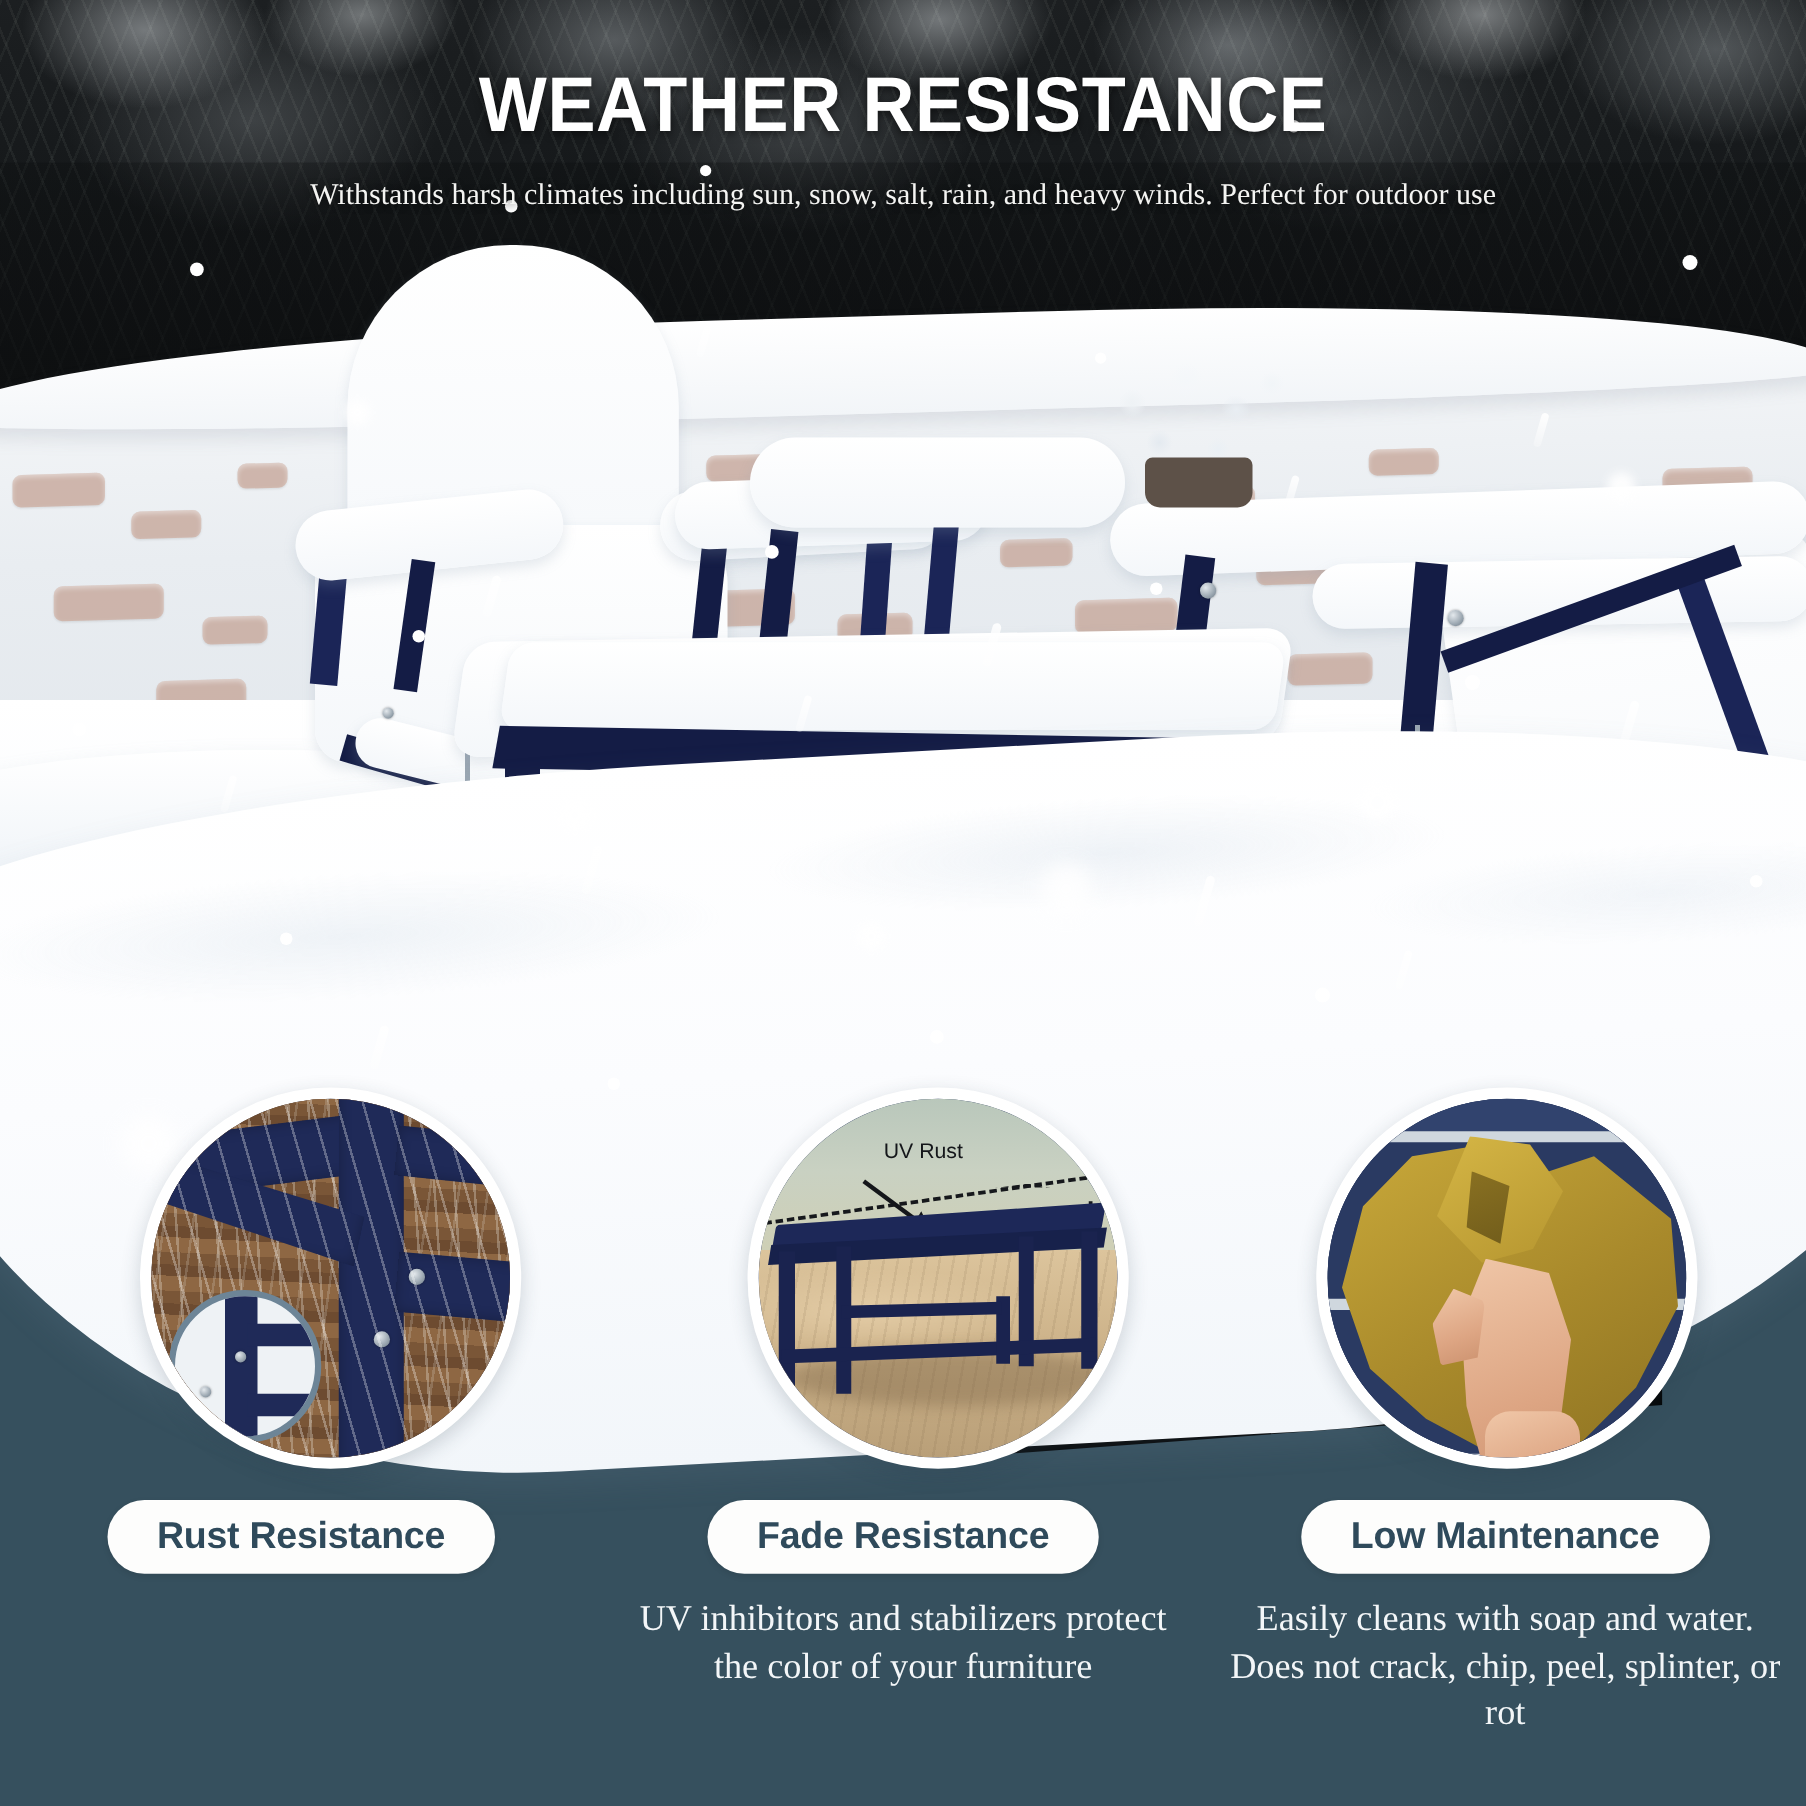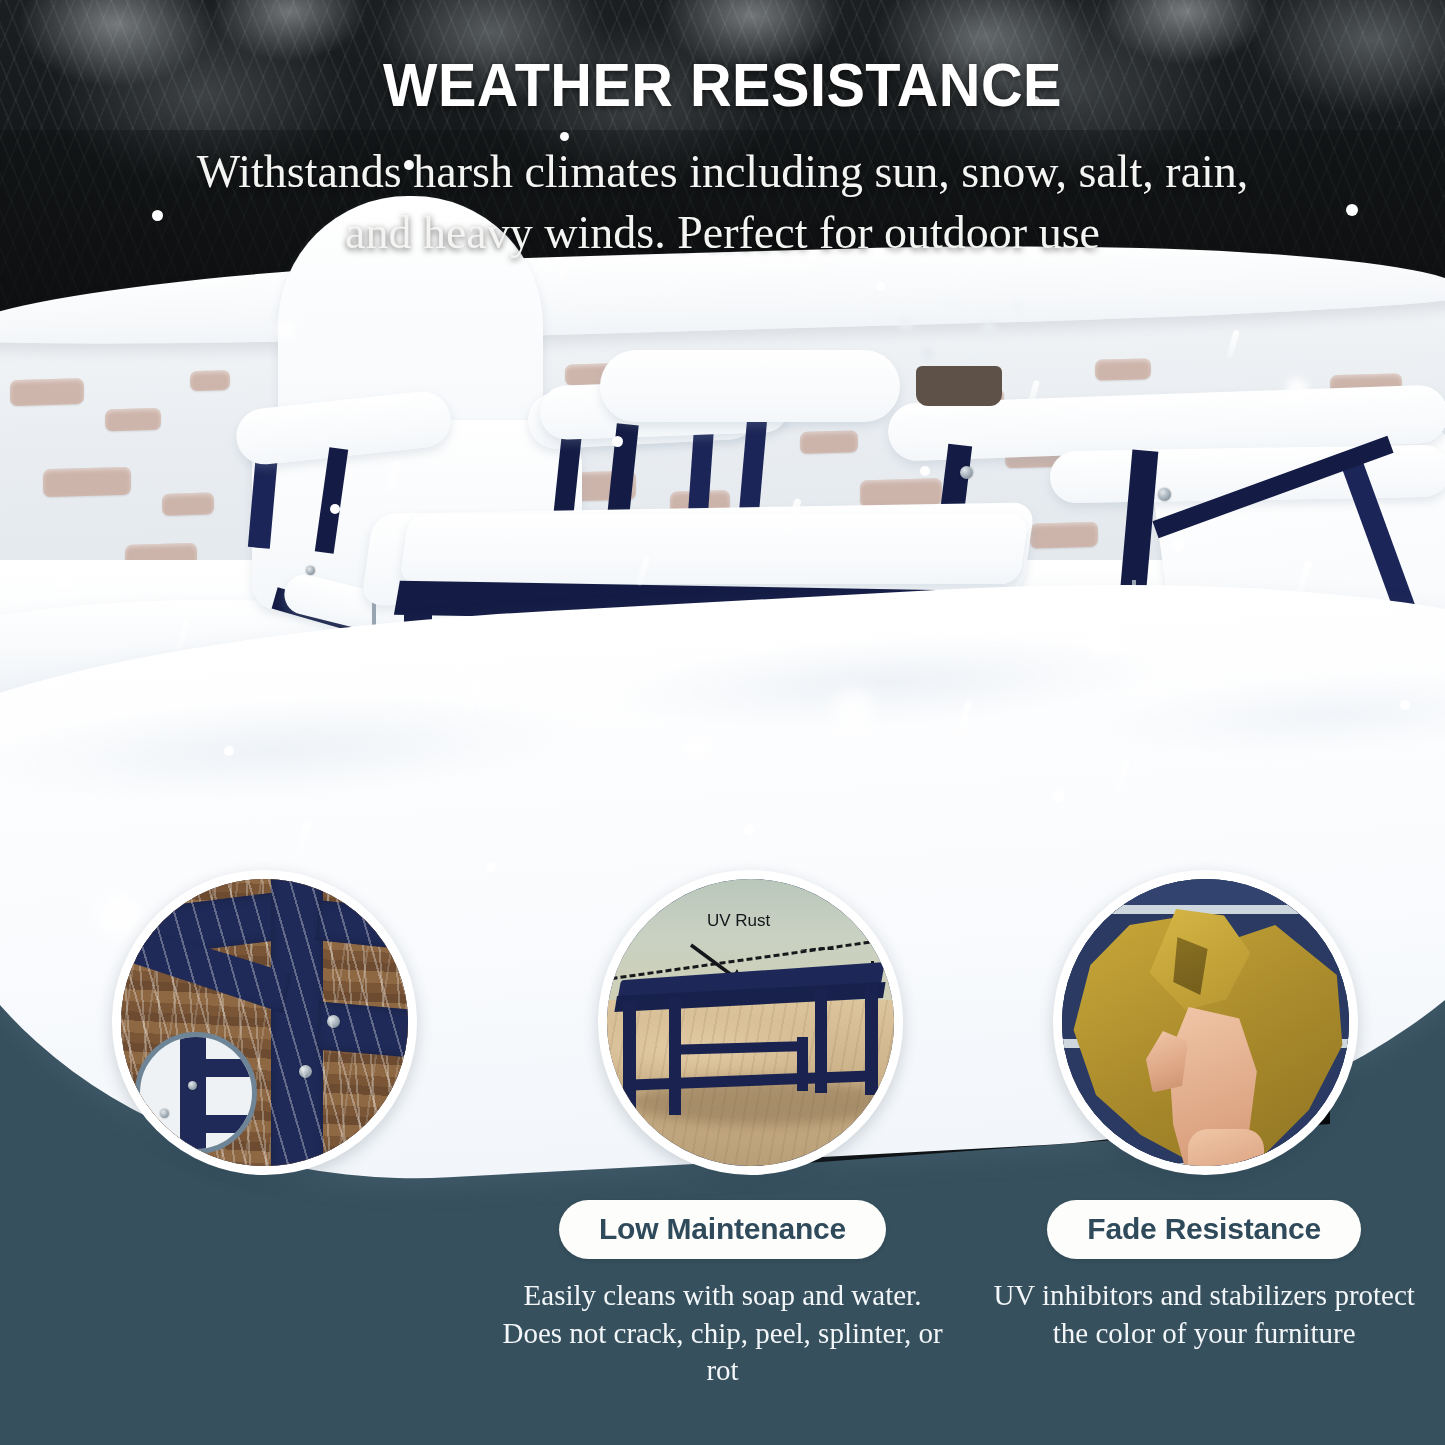--- a/index.html
+++ b/index.html
@@ -109,21 +109,21 @@
     margin-top:52px;
     font-family:"Liberation Sans", sans-serif;
     font-weight:700; font-size:62px; letter-spacing:0.5px;
     color:#ffffff; line-height:1.05;
     transform:scaleX(.93); transform-origin:center;
     text-shadow:0 2px 7px rgba(0,0,0,.55);
   }
   .subtitle {
     margin:24px auto 0; width:1090px;
     font-family:"Liberation Serif", serif;
-    font-size:46px; line-height:1.33; color:#f4f4f2;
+    font-size:24px; line-height:1.33; color:#f4f4f2;
     text-shadow:0 2px 6px rgba(0,0,0,.6);
   }
 
   
   .bottom-panel {
     position:absolute; left:0; top:980px; width:1445px; height:465px;
     background:#36505e; z-index:20;
   }
   .black-wedge {
     position:absolute; z-index:22;
@@ -532,24 +532,25 @@
     </div>
   </div>
 
   <div class="header-block">
     <div class="title">WEATHER RESISTANCE</div>
     <div class="subtitle">Withstands harsh climates including sun, snow, salt, rain, and heavy winds. Perfect for outdoor use</div>
   </div>
 
   <div class="cards">
     <div class="card">
+      <div class="pill">Rust Resistance</div>
+    </div>
+    <div class="card">
+      <div class="pill">Fade Resistance</div>
+      <div class="card-desc">UV inhibitors and stabilizers protect the color of your furniture</div>
     </div>
     <div class="card">
       <div class="pill">Low Maintenance</div>
       <div class="card-desc">Easily cleans with soap and water. Does not crack, chip, peel, splinter, or rot</div>
     </div>
-    <div class="card">
-      <div class="pill">Fade Resistance</div>
-      <div class="card-desc">UV inhibitors and stabilizers protect the color of your furniture</div>
-    </div>
   </div>
 
 </div>
 
 </body></html>

